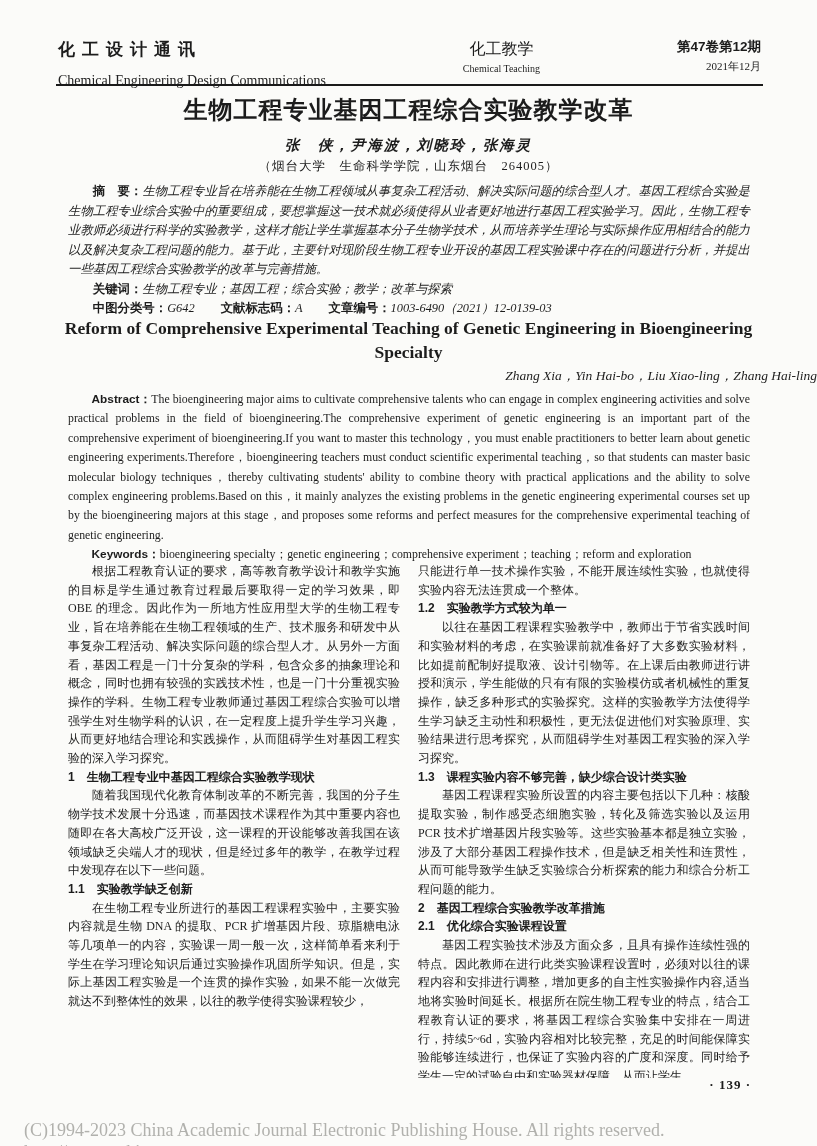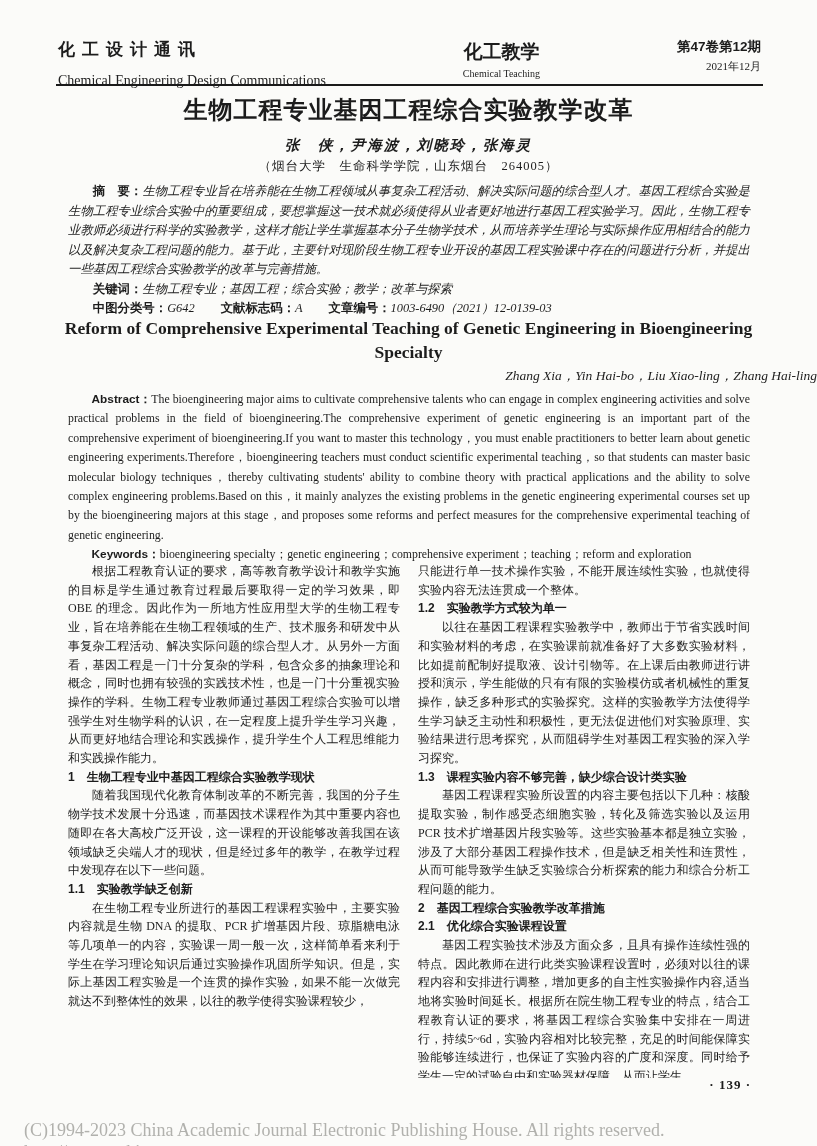--- a/index.html
+++ b/index.html
@@ -14,21 +14,21 @@
   .page{position:absolute;inset:0;}
 
   
   .header{
     position:absolute;top:38px;left:58px;right:56px;
     display:flex;justify-content:space-between;align-items:flex-start;
   }
   .hdr-left .cn{font-family:"Liberation Sans",sans-serif;font-weight:bold;font-size:17px;letter-spacing:7px;}
   .hdr-left .en{font-size:14px;margin-top:12px;color:#222;}
   .hdr-center{text-align:center;padding-top:1px;}
-  .hdr-center .cn{font-family:"Liberation Sans",sans-serif;font-weight:bold;font-size:19px;}
+  .hdr-center .cn{font-family:"Liberation Sans",sans-serif;font-weight:normal;font-size:16px;}
   .hdr-center .en{font-size:10px;margin-top:3px;}
   .hdr-right{text-align:right;}
   .hdr-right .issue{font-family:"Liberation Sans",sans-serif;font-weight:bold;font-size:13.5px;}
   .hdr-right .date{font-size:11px;margin-top:3px;}
   .hdr-rule{position:absolute;top:84px;left:56px;right:54px;border-top:2px solid #1a1a1a;}
 
   
   .title-cn{
     position:absolute;top:94px;left:0;right:0;text-align:center;
     font-family:Liberation Mono, monospace;font-weight:bold;font-size:24px;letter-spacing:1px;
@@ -130,21 +130,21 @@
   <div class="en-authors">Zhang Xia，Yin Hai-bo，Liu Xiao-ling，Zhang Hai-ling</div>
   <div class="en-meta">
     <p class="ab"><span class="lbl">Abstract：</span><span>The bioengineering major aims to cultivate comprehensive talents who can engage in complex engineering activities and solve practical problems in the field of bioengineering.The comprehensive experiment of genetic engineering is an important part of the comprehensive experiment of bioengineering.If you want to master this technology，you must enable practitioners to better learn about genetic engineering experiments.Therefore，bioengineering teachers must conduct scientific experimental teaching，so that students can master basic molecular biology techniques，thereby cultivating students' ability to combine theory with practical applications and the ability to solve complex engineering problems.Based on this，it mainly analyzes the existing problems in the genetic engineering experimental courses set up by the bioengineering majors at this stage，and proposes some reforms and perfect measures for the comprehensive experimental teaching of genetic engineering.</span></p>
     <p class="kw ab"><span class="lbl">Keywords：</span><span>bioengineering specialty；genetic engineering；comprehensive experiment；teaching；reform and exploration</span></p>
   </div>
 
   <div class="columns">
 
     <div class="col">
       <div class="col-content">
-        <p class="ind">根据工程教育认证的要求，高等教育教学设计和教学实施的目标是学生通过教育过程最后要取得一定的学习效果，即 OBE 的理念。因此作为一所地方性应用型大学的生物工程专业，旨在培养能在生物工程领域的生产、技术服务和研发中从事复杂工程活动、解决实际问题的综合型人才。从另外一方面看，基因工程是一门十分复杂的学科，包含众多的抽象理论和概念，同时也拥有较强的实践技术性，也是一门十分重视实验操作的学科。生物工程专业教师通过基因工程综合实验可以增强学生对生物学科的认识，在一定程度上提升学生学习兴趣，从而更好地结合理论和实践操作，提升学生个人工程思维能力和实践操作能力。</p>
+        <p class="ind">根据工程教育认证的要求，高等教育教学设计和教学实施的目标是学生通过教育过程最后要取得一定的学习效果，即 OBE 的理念。因此作为一所地方性应用型大学的生物工程专业，旨在培养能在生物工程领域的生产、技术服务和研发中从事复杂工程活动、解决实际问题的综合型人才。从另外一方面看，基因工程是一门十分复杂的学科，包含众多的抽象理论和概念，同时也拥有较强的实践技术性，也是一门十分重视实验操作的学科。生物工程专业教师通过基因工程综合实验可以增强学生对生物学科的认识，在一定程度上提升学生学习兴趣，从而更好地结合理论和实践操作，从而阻碍学生对基因工程实验的深入学习探究。</p>
         <div class="col-h">1　生物工程专业中基因工程综合实验教学现状</div>
         <p class="ind">随着我国现代化教育体制改革的不断完善，我国的分子生物学技术发展十分迅速，而基因技术课程作为其中重要内容也随即在各大高校广泛开设，这一课程的开设能够改善我国在该领域缺乏尖端人才的现状，但是经过多年的教学，在教学过程中发现存在以下一些问题。</p>
         <div class="col-h">1.1　实验教学缺乏创新</div>
         <p class="ind">在生物工程专业所进行的基因工程课程实验中，主要实验内容就是生物 DNA 的提取、PCR 扩增基因片段、琼脂糖电泳等几项单一的内容，实验课一周一般一次，这样简单看来利于学生在学习理论知识后通过实验操作巩固所学知识。但是，实际上基因工程实验是一个连贯的操作实验，如果不能一次做完就达不到整体性的效果，以往的教学使得实验课程较少，</p>
       </div>
     </div>
 
     <div class="col">
       <div class="col-content">
         <p>只能进行单一技术操作实验，不能开展连续性实验，也就使得实验内容无法连贯成一个整体。</p>

